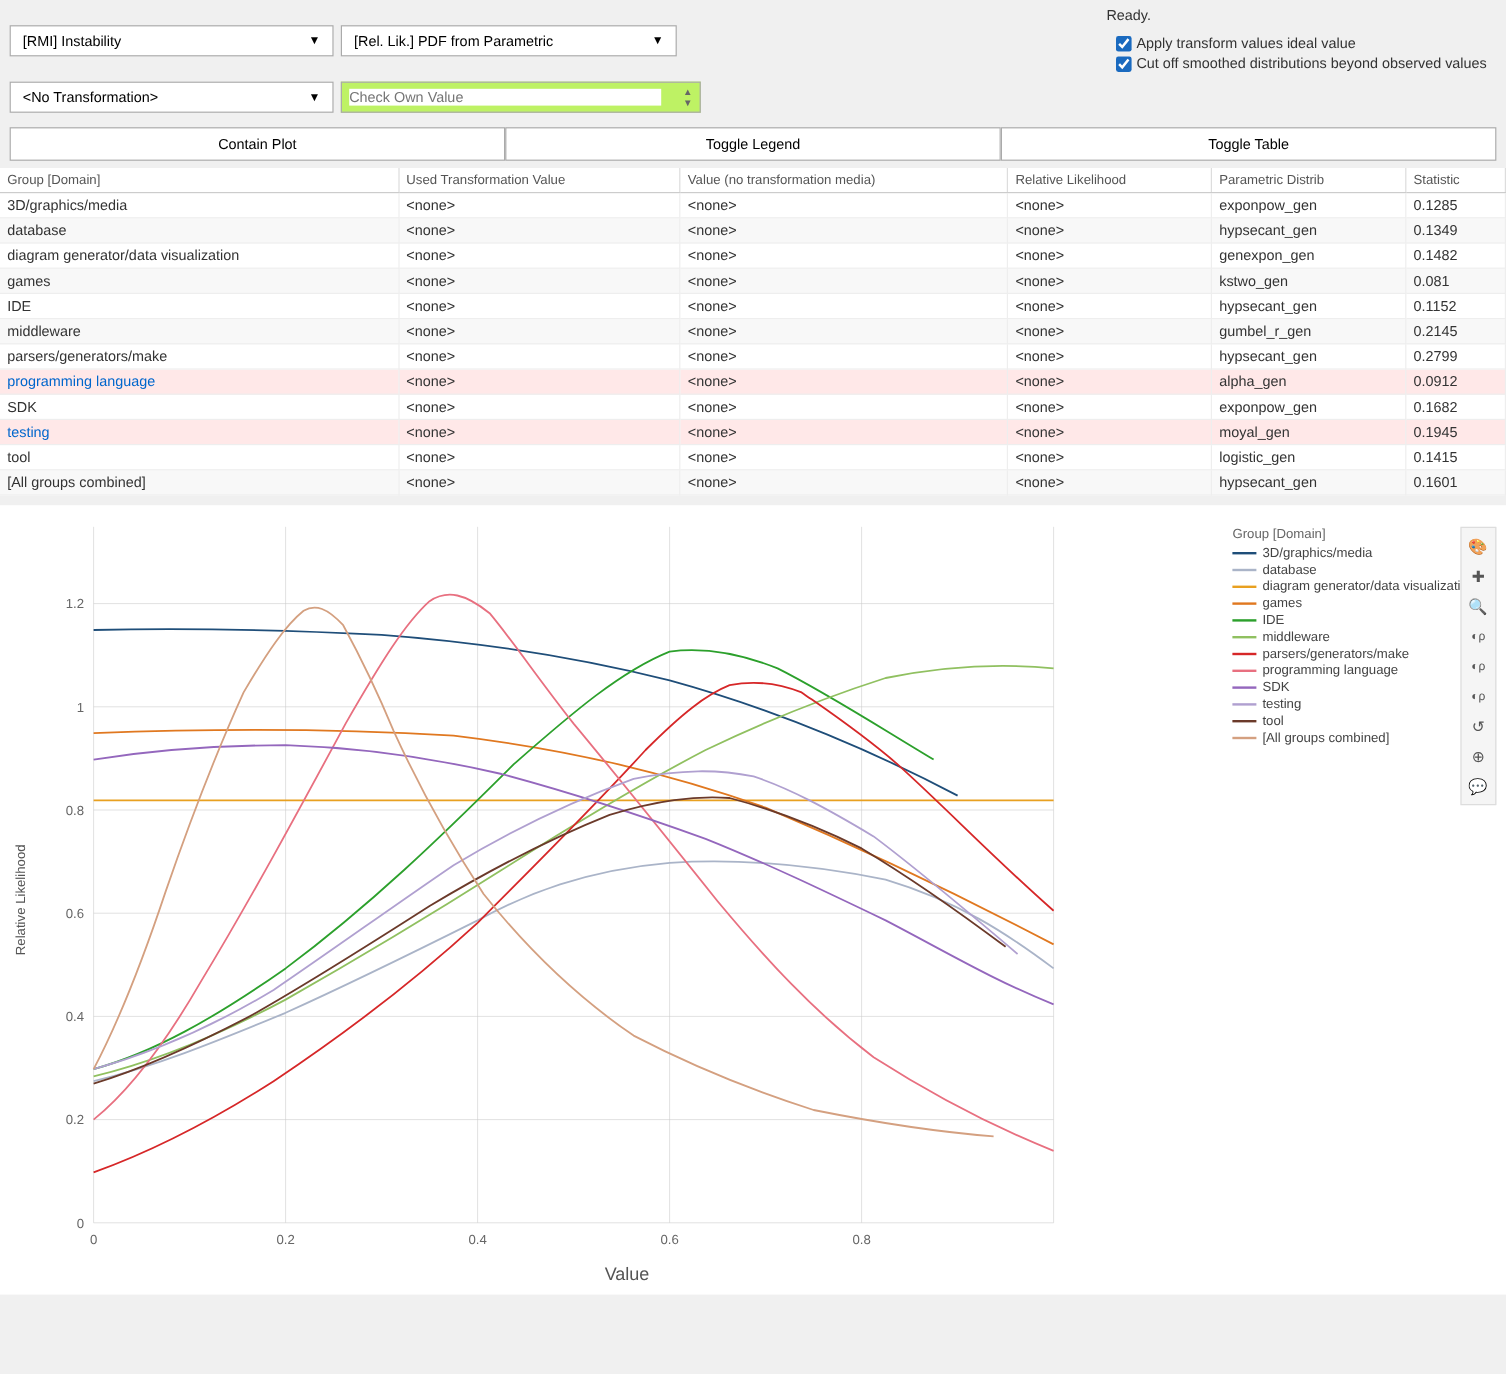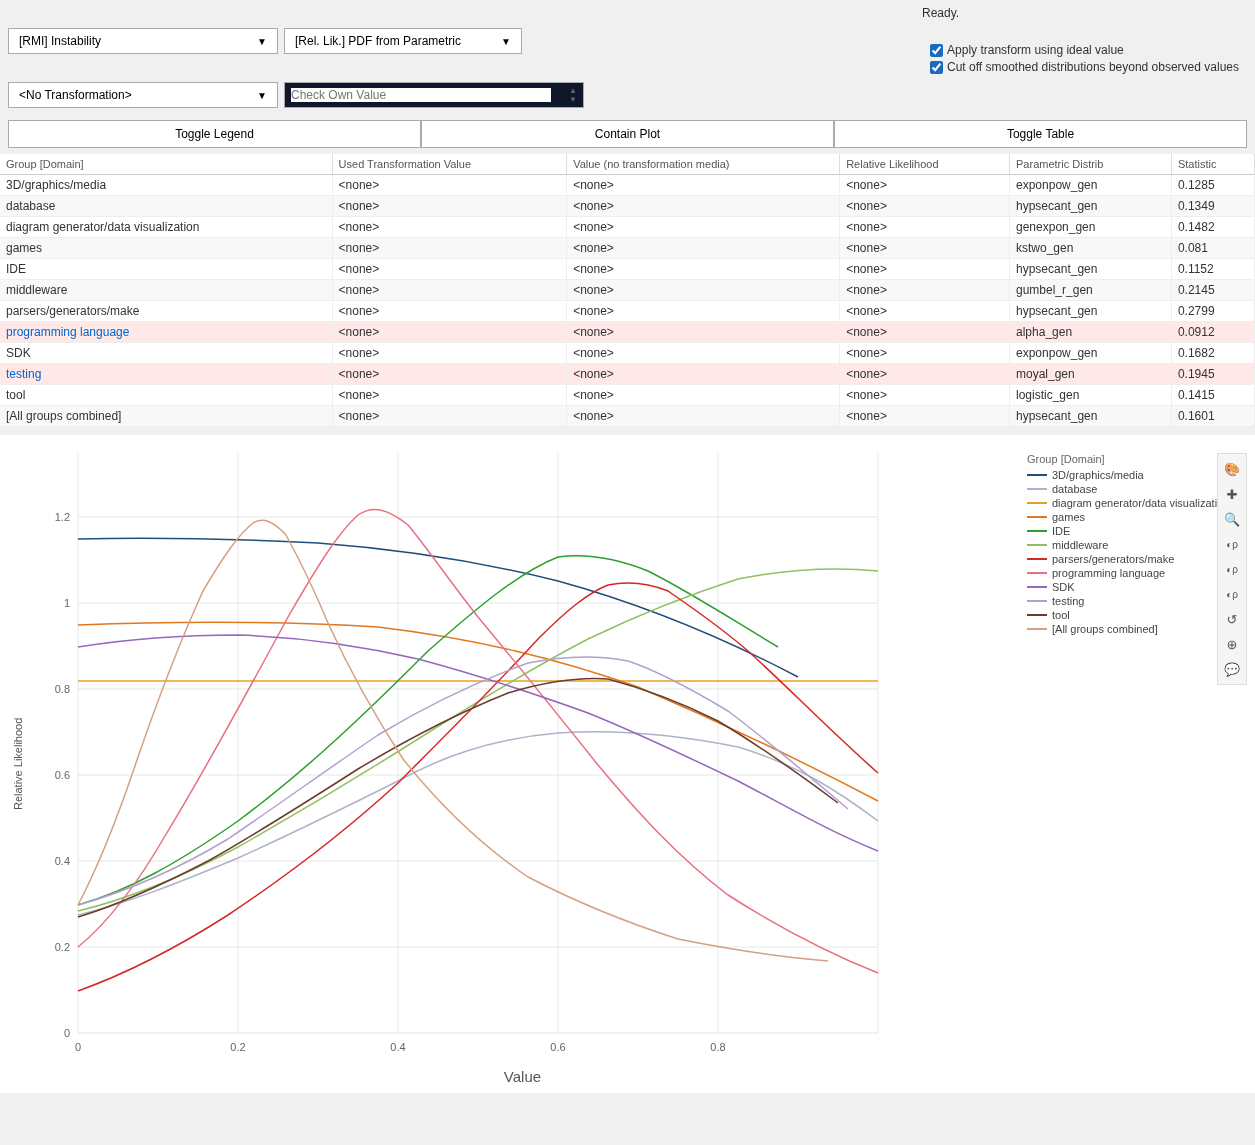--- a/index.html
+++ b/index.html
@@ -29,26 +29,26 @@
       font-size: 12px;
       display: flex;
       align-items: center;
       justify-content: space-between;
       gap: 6px;
     }
     
     .dropdown-btn .arrow { font-size: 10px; }
     
     .btn-large { width: 270px; }
-    .btn-medium { width: 238px; }
+    .btn-medium { width: 280px; }
     
     .check-own-value {
       width: 290px;
       border: 1px solid #aaa;
-      background: #0f172a;
+      background: #bef264;
       padding: 3px 6px;
       font-size: 12px;
       color: #999;
       display: flex;
       align-items: center;
       justify-content: space-between;
     }
     
     .spinner { display: flex; flex-direction: column; font-size: 8px; color: #666; }
     
@@ -225,26 +225,26 @@
     <div style="display:flex; gap:6px; align-items:center;">
       <button class="dropdown-btn btn-large">
         <span>[RMI] Instability</span>
         <span class="arrow">▼</span>
       </button>
       <button class="dropdown-btn btn-medium">
         <span>[Rel. Lik.] PDF from Parametric</span>
         <span class="arrow">▼</span>
       </button>
     </div>
-    <div style="display:flex; flex-direction:column; gap:21px; padding-left:10px;">
+    <div style="display:flex; flex-direction:column; gap:7px; padding-left:10px;">
       <span style="font-size:12px;">Ready.</span>
       <div class="checkboxes">
         <div class="checkbox-row">
           <input type="checkbox" checked="" style="">
-          <label>Apply transform using ideal value</label>
+          <label>Apply transform values ideal value</label>
         </div>
         <div class="checkbox-row">
           <input type="checkbox" checked="" style="">
           <label>Cut off smoothed distributions beyond observed values</label>
         </div>
       </div>
     </div>
   </div>
   <div class="control-row" style="margin-top:2px;">
     <button class="dropdown-btn btn-large">
@@ -255,22 +255,22 @@
       <input type="text" style="border: none; outline: none; font-size: 12px; color: rgb(153, 153, 153); width: 260px;" placeholder="Check Own Value">
       <div class="spinner">
         <span>▲</span>
         <span>▼</span>
       </div>
     </div>
   </div>
 </div>
 
 <div class="action-buttons">
+  <button class="action-btn">Contain Plot</button>
   <button class="action-btn">Toggle Legend</button>
-  <button class="action-btn">Contain Plot</button>
   <button class="action-btn">Toggle Table</button>
 </div>
 
 <div class="table-section">
   <table>
     <thead>
       <tr id="table-header-row">
           <th>Group [Domain]</th>
           <th>Used Transformation Value</th>
           <th>Value (no transformation media)</th>

